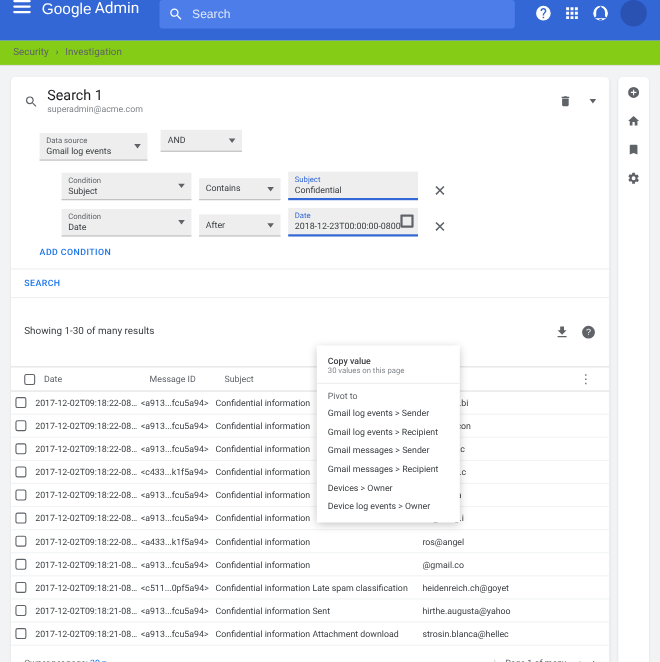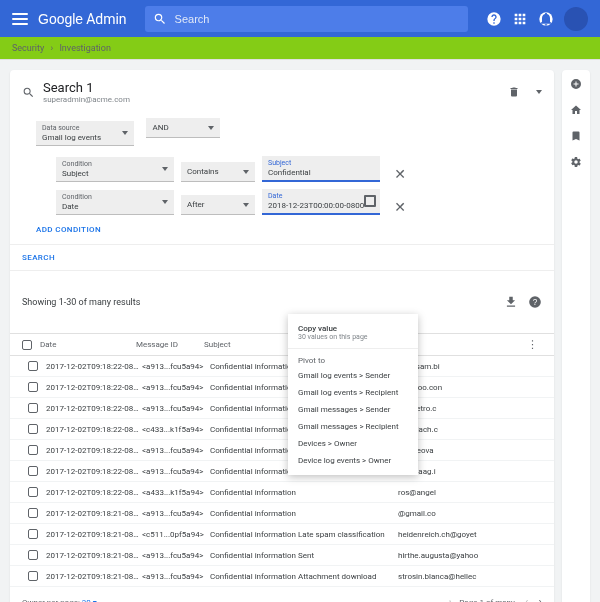--- a/index.html
+++ b/index.html
@@ -1,17 +1,17 @@
 <!DOCTYPE html>
 <html><head>
 <meta charset="utf-8">
 <style>
 * { box-sizing: border-box; margin: 0; padding: 0; }
 body { font-family: Roboto, Arial, sans-serif; background: #f1f3f4; width: 600px; height: 602px; overflow: hidden; font-size: 10px; color: #3c4043; }
-.header { height: 37px; background: #3367d6; display: flex; align-items: center; padding: 0 12px; gap: 10px; }
+.header { height: 37px; background: #3367d6; display: flex; align-items: flex-start; padding: 0 12px; gap: 10px; }
 .menu-icon { width: 16px; height: 12px; display: flex; flex-direction: column; justify-content: space-between; }
 .menu-icon span { height: 2px; background: #fff; border-radius: 1px; }
 .logo { color: #fff; font-size: 14px; display: flex; align-items: center; }
 .logo .g { font-weight: 400; font-family: 'Product Sans', Arial; }
 .logo .a { font-weight: 400; margin-left: 3px; }
 .search-bar { flex: 1; height: 26px; background: #4d7de9; border-radius: 3px; display: flex; align-items: center; padding: 0 8px; margin: 0 8px; }
 .search-bar svg { fill: #fff; width: 14px; height: 14px; }
 .search-bar input { background: none; border: none; color: #fff; font-size: 11px; margin-left: 8px; outline: none; flex: 1; }
 .search-bar input::placeholder { color: #e0e8f8; }
 .header-right { display: flex; align-items: center; gap: 10px; }
@@ -49,21 +49,21 @@
 .results-header { padding: 24px 12px; display: flex; align-items: center; justify-content: space-between; font-size: 9px; color: #3c4043; border-top: 1px solid #eee; }
 .results-header-right { display: flex; gap: 10px; align-items: center; }
 .results-header-right svg { width: 14px; height: 14px; fill: #5f6368; }
 .table-head { display: flex; align-items: center; padding: 5px 12px; border-top: 1px solid #e0e0e0; border-bottom: 1px solid #e0e0e0; font-size: 8px; color: #5f6368; }
 .col-cb { width: 18px; }
 .col-date { width: 96px; }
 .col-msg { width: 68px; }
 .col-sub { width: 88px; }
 .col-evt { width: 100px; }
 .col-snd { flex: 1; display: flex; justify-content: space-between; padding-right: 4px; }
-.row { display: flex; align-items: center; padding: 5px 18px; border-bottom: 1px solid #f1f3f4; font-size: 8px; color: #3c4043; }
+.row { display: flex; align-items: center; padding: 5px 4px; border-bottom: 1px solid #f1f3f4; font-size: 8px; color: #3c4043; }
 .cb { width: 10px; height: 10px; border: 1.5px solid #5f6368; border-radius: 2px; }
 .row .col-snd, .row .col-evt, .row .col-sub, .row .col-msg, .row .col-date { white-space: nowrap; overflow: hidden; text-overflow: ellipsis; }
 .pagination { padding: 8px 12px; display: flex; align-items: center; justify-content: space-between; font-size: 8px; color: #5f6368; }
 .pag-right { display: flex; align-items: center; gap: 10px; }
 .pag-arrow { font-size: 12px; color: #bdbdbd; }
 .pag-arrow.active { color: #5f6368; }
 .pag-first { color: #bdbdbd; letter-spacing: -2px; }
 .menu-popup { position: absolute; background: #fff; box-shadow: 0 2px 8px rgba(0,0,0,0.25); padding: 6px 0; width: 130px; font-size: 8px; z-index: 10; }
 .menu-popup .hdr { padding: 4px 10px; font-size: 8px; color: #3c4043; font-weight: 500; }
 .menu-popup .sub { font-size: 7px; color: #80868b; font-weight: 400; }

